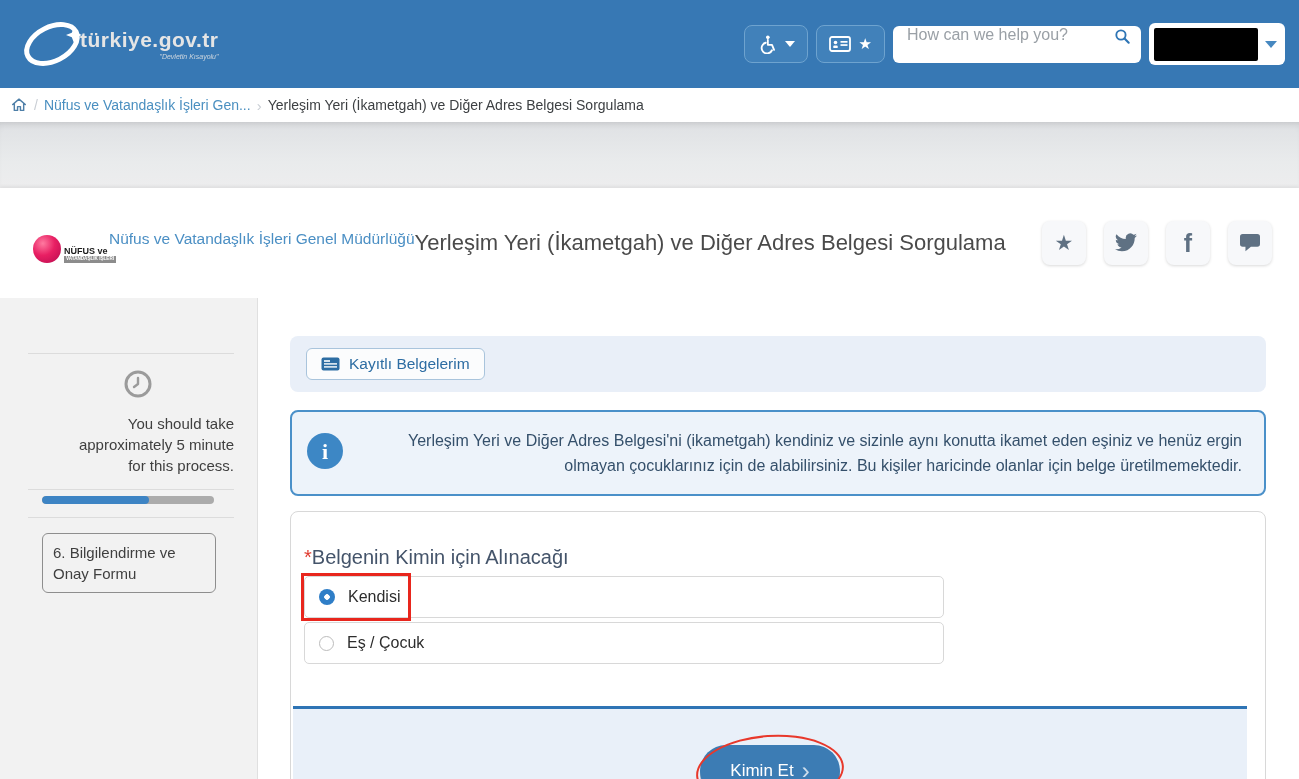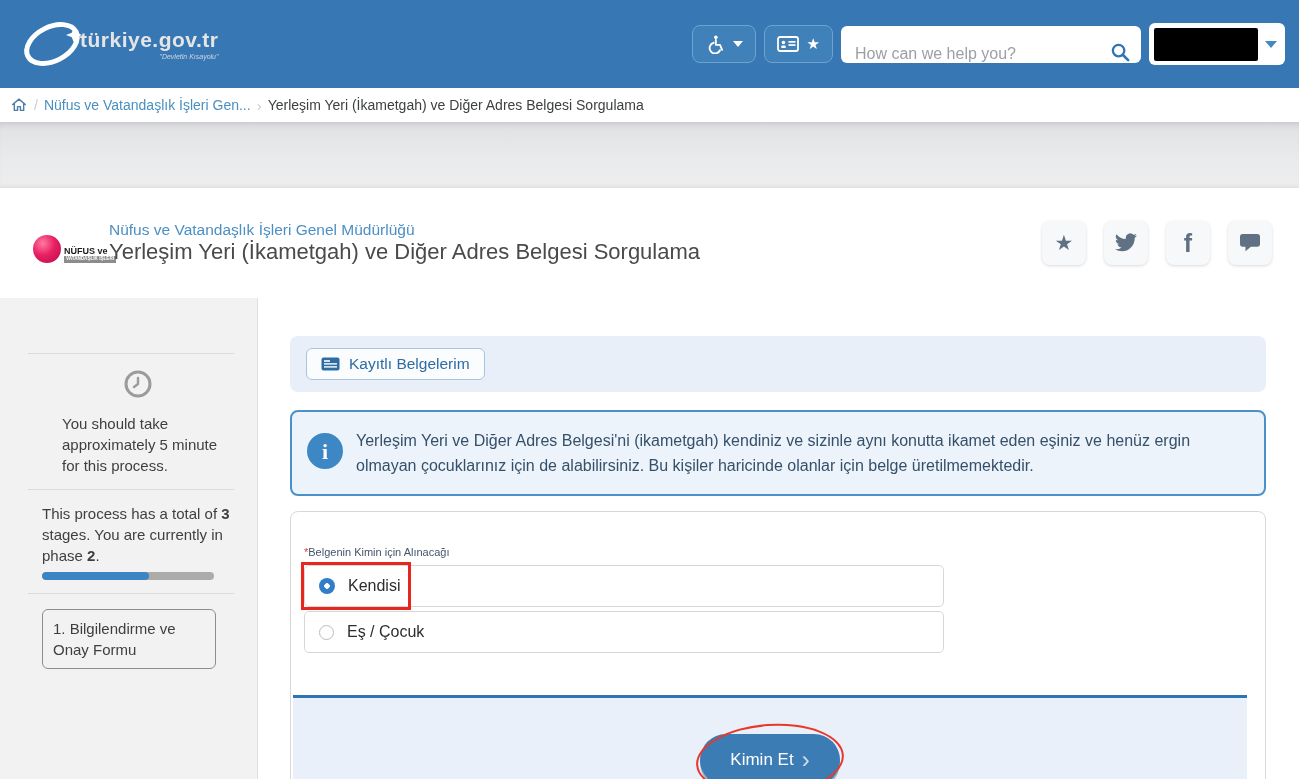--- a/index.html
+++ b/index.html
@@ -11,21 +11,21 @@
   .logo { display:flex; align-items:center; gap:6px; color:#e5e5e5; }
   .logo-swoosh { width:72px; height:58px; }
   .logo-textcol { display:flex; flex-direction:column; margin-left:-14px; }
   .logo-main { font-size:21px; font-weight:700; letter-spacing:.5px; }
   .logo-tag { font-size:7px; font-style:italic; align-self:flex-end; margin-top:1px; opacity:.85; }
   .hdr-right { margin-left:auto; display:flex; align-items:center; gap:8px; }
   .hdr-btn { height:38px; border-radius:8px; background:#4181ba; border:1px solid #6ea3cf;
              display:flex; align-items:center; justify-content:center; gap:8px; padding:0 12px; cursor:pointer; }
   .caret-w { width:0; height:0; border-left:5px solid transparent; border-right:5px solid transparent; border-top:6px solid #fff; }
   .white-star::before { content:"★"; color:#fff; font-size:15px; }
-  .searchbox { width:300px; height:37px; background:#fff; border-radius:6px; display:flex; align-items:flex-end; padding:0 10px 0 14px; }
+  .searchbox { width:248px; height:37px; background:#fff; border-radius:6px; display:flex; align-items:flex-start; padding:0 10px 0 14px; }
   .searchbox input { flex:1; border:none; outline:none; font-size:16px; color:#333; font-family:"Liberation Sans",sans-serif; background:transparent; }
   .searchbox input::placeholder { color:#9aa0a6; }
   .userbox { width:136px; height:42px; background:#fff; border-radius:6px; display:flex; align-items:center; padding:0 8px 0 5px; gap:7px; cursor:pointer; }
   .redacted { width:104px; height:33px; background:#000; border-radius:2px; }
   .caret-b { width:0; height:0; border-left:6px solid transparent; border-right:6px solid transparent; border-top:7px solid #4688c0; }
 
   
   .crumbs { height:24px; background:#fff; display:flex; align-items:center; padding:17px 10px; font-size:14px; gap:6px;border-radius:6px; }
   .crumb-sep::before { content:"/"; color:#c9ced4; font-size:14px; }
   .crumb-sep2::before { content:"\203A"; color:#c9ced4; font-size:15px; }
@@ -35,51 +35,51 @@
   
   .band { height:66px; background:linear-gradient(180deg,#dfe1e4 0%,#e9ebec 60%,#ededee 100%); box-shadow:inset 0 6px 8px -6px rgba(0,0,0,.18); }
 
   
   .svc { height:110px; background:#fff; display:flex; align-items:center; padding:0 27px 0 33px; box-shadow:0 -2px 3px rgba(0,0,0,.06); position:relative; }
   .nvi { width:66px; height:40px; display:flex; align-items:flex-end; gap:3px; margin-right:10px; }
   .nvi-ball { width:28px; height:28px; border-radius:50%; background:radial-gradient(circle at 35% 30%, #ff7aa0 0%, #e81f63 45%, #b70b4e 100%); flex:none; }
   .nvi-txt { display:flex; flex-direction:column; line-height:1; }
   .nvi-l1 { font-size:9px; font-weight:700; color:#1c1c1c; white-space:nowrap; }
   .nvi-l2 { font-size:4.6px; font-weight:700; color:#fff; background:#8c8c8c; padding:1px 2px; white-space:nowrap; }
-  .svc-titles { display:flex; flex-direction:column; gap:0; }
+  .svc-titles { display:flex; gap:0; }
   .svc-agency { font-size:15.5px; color:#4b8fc4; text-decoration:none; cursor:pointer; }
   .svc-title { font-size:22px; color:#4a4a4a; font-weight:400; }
   .svc-social { margin-left:auto; display:flex; gap:18px; }
   .soc-btn { width:44px; height:44px; border-radius:8px; background:#f7f8fa; box-shadow:0 1px 3px rgba(0,0,0,.15); display:flex; align-items:center; justify-content:center; cursor:pointer; color:#5f7183; }
   .soc-star::before { content:"★"; font-size:21px; color:#5f7183; }
   .soc-f::before { content:"f"; font-size:25px; font-weight:700; color:#5f7183; }
 
   
   .content { display:flex; height:491px; overflow:hidden; }
   .sidebar { width:258px; flex:none; background:#f2f2f2; border-right:1px solid #e0e0e0; padding:42px 23px 0 42px; color:#3f3f3f; font-size:15px; line-height:21px; }
   .sb-div { border-top:1px solid #dcdcdc; margin:13px 0 0 -14px; }
   .clock-wrap { display:flex; justify-content:center; margin-top:16px; }
-  .sb-center { text-align:left; margin-top:15px;margin-left:20px; }
+  .sb-center { text-align:right; margin-top:15px;margin-left:20px; }
   .sb-left { margin-top:13px; }
   .progress { margin-top:6px; height:8px; width:172px; background:#ababab; border-radius:4px; overflow:hidden; }
   .progress > div { height:100%; background:#3d84c4; border-radius:4px; }
   .stagebox { margin-top:15px; width:174px; border:1px solid #8e8e8e; border-radius:6px; padding:8px 10px; background:#f2f2f2; font-size:15px; }
 
   .main { flex:1; background:#fff; padding:38px 33px 0 32px; }
   .toolbar { background:#e9eff8; border-radius:8px; padding:12px 16px; }
   .saved-btn { display:inline-flex; align-items:center; gap:9px; background:#fbfcfd; border:1px solid #a9c4dc; border-radius:6px;
                padding:6px 14px; color:#2d6da3; font-size:15.5px; cursor:pointer; }
   .infobox { margin-top:18px; border:2px solid #4a90c9; border-radius:8px; background:#edf3fa; padding:16px 22px 16px 64px; position:relative;
-             color:#35506b; font-size:16px; line-height:25px; }
+             color:#35506b; font-size:16px; line-height:25px;text-align:right; }
   .info-i { position:absolute; left:15px; top:21px; width:36px; height:36px; border-radius:50%; background:#3d87c5;
             display:flex; align-items:center; justify-content:center; }
   .info-i::before { content:"i"; color:#fff; font-family:"Liberation Serif",serif; font-weight:700; font-size:22px; }
 
   .formcard { margin-top:15px; border:1px solid #d8d8d8; border-radius:8px; padding:34px 13px 0 13px; height:340px; }
-  .form-label { font-size:11px; color:#44546a; }
+  .form-label { font-size:20px; color:#44546a; }
   .req { color:#e03c31; }
   .radio-row { position:relative; width:640px; height:42px; border:1px solid #d8d8d8; border-radius:5px; background:#fff;
                display:flex; align-items:center; gap:13px; padding-left:14px; font-size:16px; color:#2d2d2d; cursor:pointer; }
   .radio-row.first { margin-top:7px; }
   .radio-row.second { margin-top:4px; }
   .radio-on { width:16px; height:16px; border-radius:50%; background:radial-gradient(circle at center, #ffffff 0 2.5px, #2f7ec7 3px); flex:none; }
   .radio-off { width:15px; height:15px; border-radius:50%; border:1.5px solid #bcbcbc; background:#fff; flex:none; }
   .ann-rect { position:absolute; left:-4px; top:-4px; width:110px; height:48px; border:3px solid #e8261d; pointer-events:none; }
 
   .card-footer { margin:42px 5px 0 -11px; border-top:3px solid #2e74b5; background:#e9f0f9; height:130px; }
@@ -194,27 +194,26 @@
   <div class="sidebar">
     <div class="sb-div"></div>
     <div class="clock-wrap">
       <svg width="28" height="28" viewBox="0 0 28 28">
         <circle cx="14" cy="14" r="12" fill="none" stroke="#9b9b9b" stroke-width="3"></circle>
         <path d="M14 8 v6 l-4 3" fill="none" stroke="#9b9b9b" stroke-width="2.4" stroke-linecap="round" stroke-linejoin="round"></path>
       </svg>
     </div>
     <p class="sb-center">You should take approximately 5 minute for this process.</p>
     <div class="sb-div"></div>
-    <p class="sb-left"><span>This process has a total of </span><b>3</b><span> stages. You are currently in phase </span><b>2</b><span>.</span></p>
     <div class="progress">
       <div style="width:62%"></div>
     </div>
     <div class="sb-div"></div>
     <div class="stagebox">
-      <span>1. Bilgilendirme ve Onay Formu</span>
+      <span>6. Bilgilendirme ve Onay Formu</span>
     </div>
   </div>
 
   <div class="main">
 
     <div class="toolbar">
       <button class="saved-btn">
         <svg width="19" height="14" viewBox="0 0 19 14">
           <rect x="0.5" y="0.5" width="18" height="13" rx="2" fill="#2d6da3"></rect>
           <rect x="3" y="3.2" width="6" height="1.6" fill="#fff"></rect>

